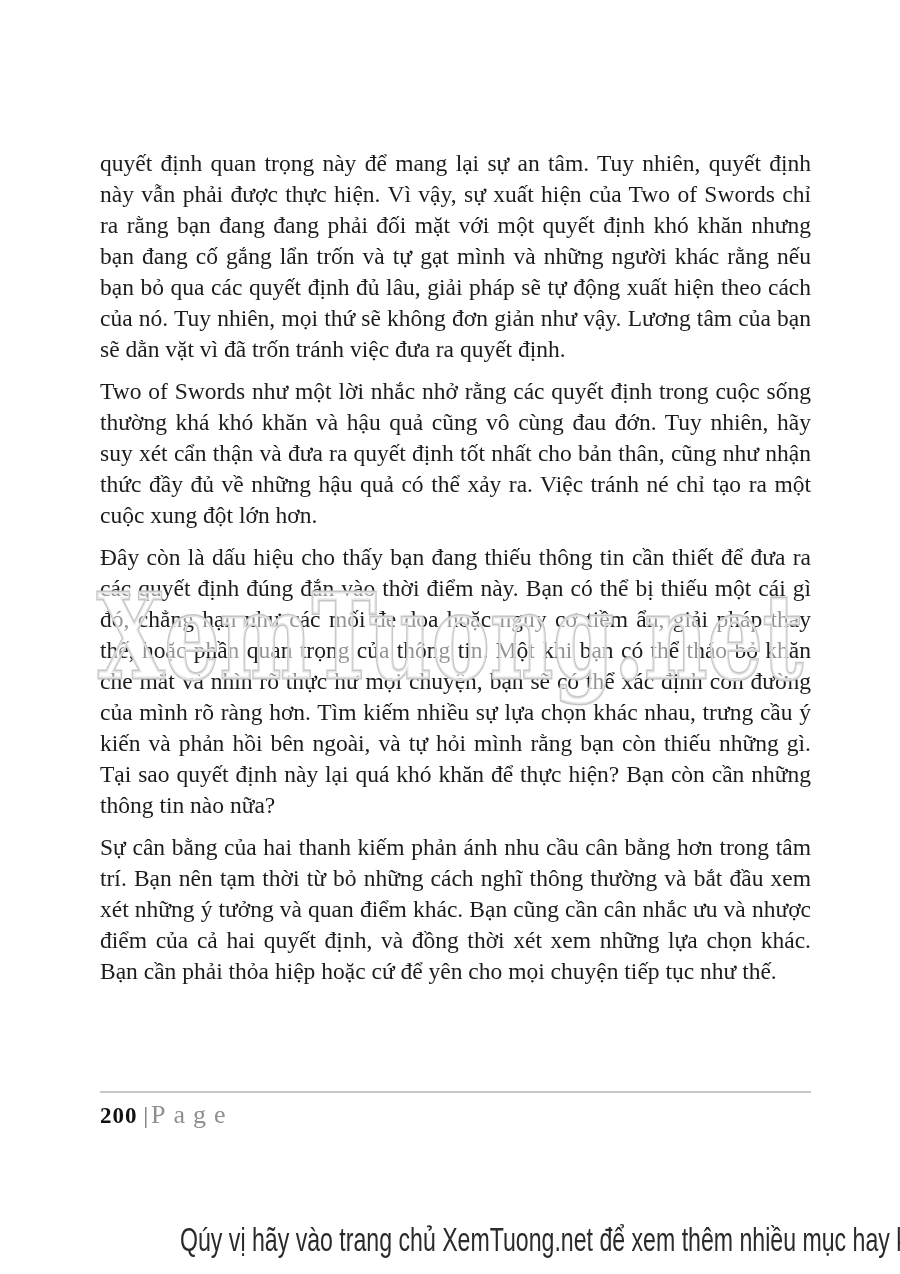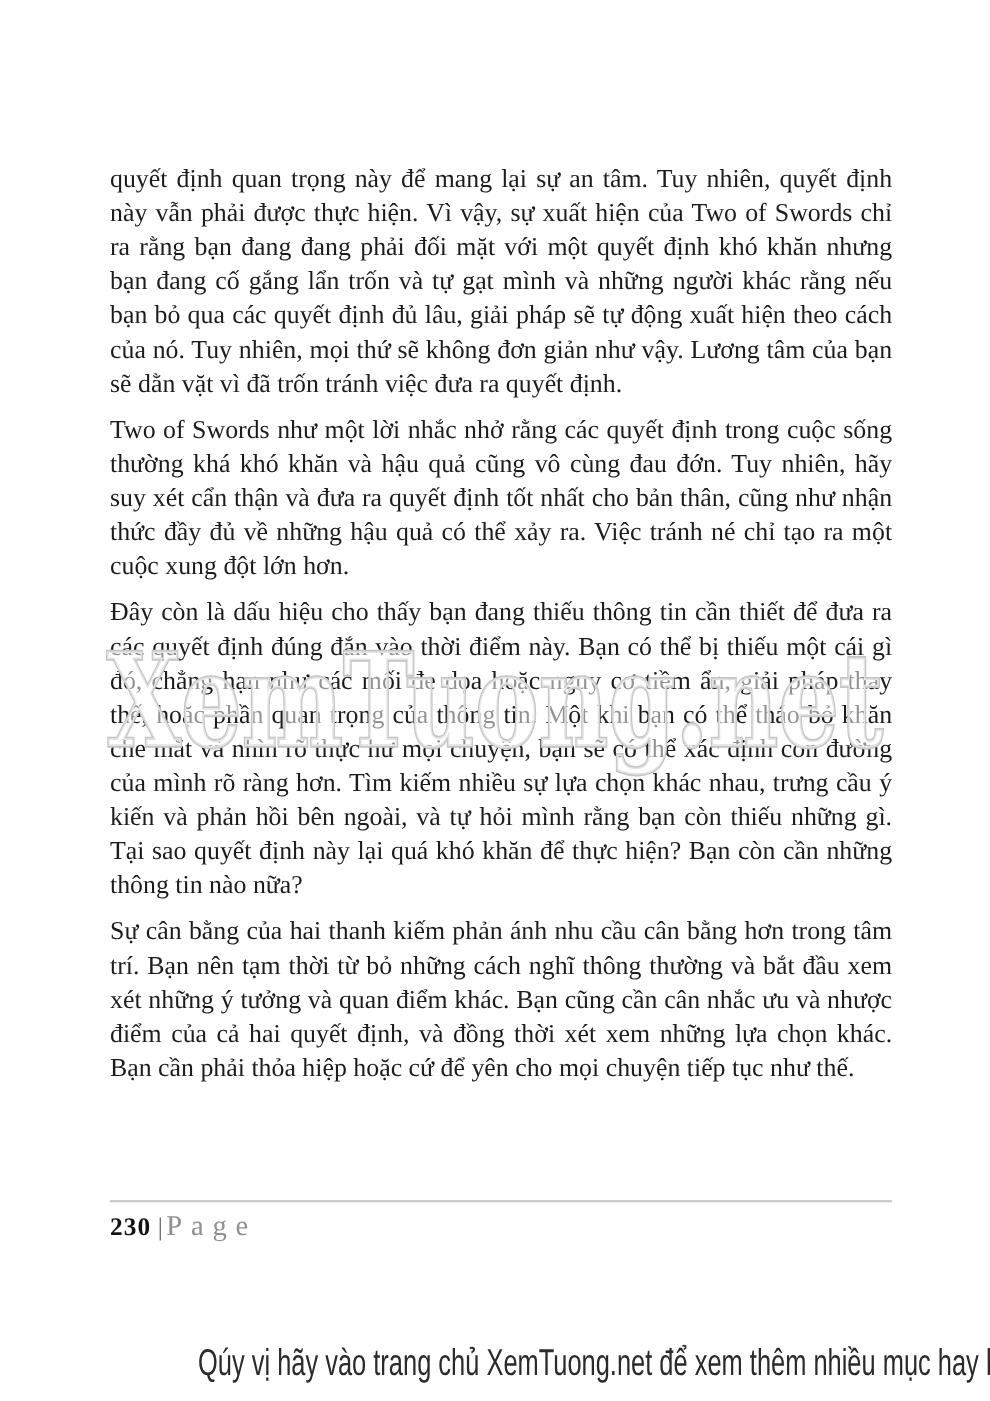--- a/index.html
+++ b/index.html
@@ -111,20 +111,20 @@
     <p>Sự cân bằng của hai thanh kiếm phản ánh nhu cầu cân bằng hơn trong tâm trí. Bạn nên tạm thời từ bỏ những cách nghĩ thông thường và bắt đầu xem xét những ý tưởng và quan điểm khác. Bạn cũng cần cân nhắc ưu và nhược điểm của cả hai quyết định, và đồng thời xét xem những lựa chọn khác. Bạn cần phải thỏa hiệp hoặc cứ để yên cho mọi chuyện tiếp tục như thế.</p>
   </main>
 
   <svg class="watermark" width="724" height="150" viewBox="0 0 724 150" aria-hidden="true">
     <text class="wm-text" x="9" y="108" textLength="706" lengthAdjust="spacingAndGlyphs">XemTuong.net</text>
   </svg>
 
   <div class="footer-divider"></div>
 
   <div class="pageno">
-    <span class="num">230</span><span class="sep">|</span><span class="pagelabel">Page</span>
+    <span class="num">200</span><span class="sep">|</span><span class="pagelabel">Page</span>
   </div>
 
   <div class="sitefooter">
     <span class="inner"><span>Qúy vị hãy vào trang chủ </span><span>XemTuong.net</span><span> để xem thêm nhiều mục hay khác</span></span>
   </div>
 
 </div>
 
 </body></html>

